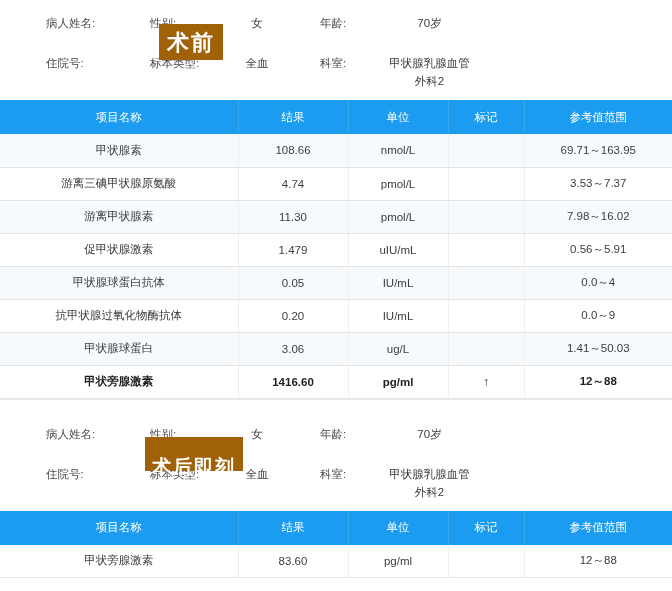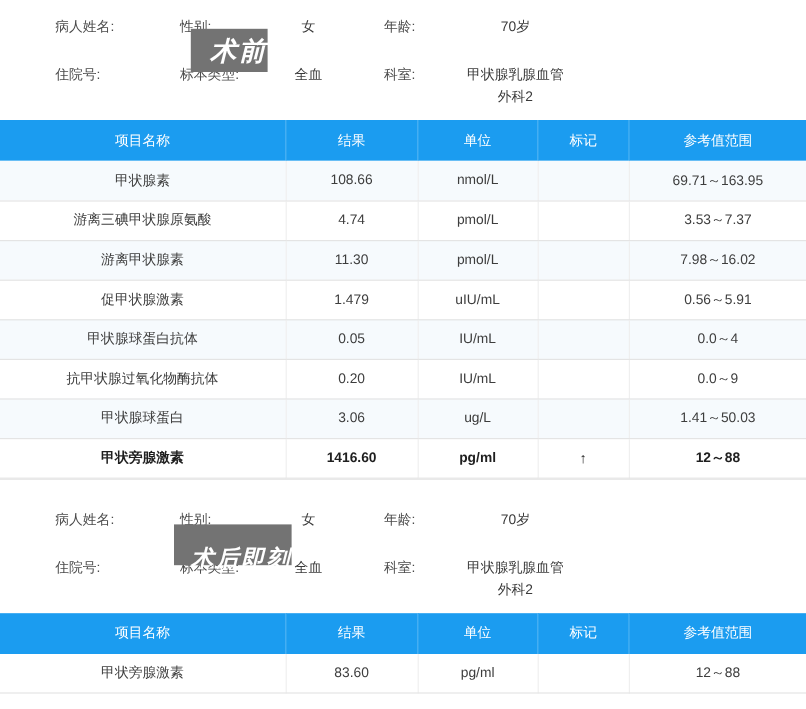--- a/index.html
+++ b/index.html
@@ -60,27 +60,26 @@
   .c2 { width: 170px; padding-left: 0px; }
   .c3 { width: 175px; }
 
   .c2 .lbl, .c3 .lbl, .c4 .lbl { width: 62px; }
   .c2 .val { width: 90px; }
   .c3 .val { width: 95px; }
 
   
   .stamp {
     position: absolute;
-    background: #737373;
+    background: #a16207;
     color: #ffffff;
     font-family: "Liberation Serif", serif;
     font-weight: bold;
-    font-style: italic;
     letter-spacing: 2px;
-    text-align: right;
+    text-align: center;
     line-height: 1;
   }
   .stamp-1 {
     left: 159px; top: 24px;
     width: 64px; height: 36px;
     font-size: 22px;
     padding-top: 8px;
   }
   .stamp-2 {
     left: 145px; top: 24px;

